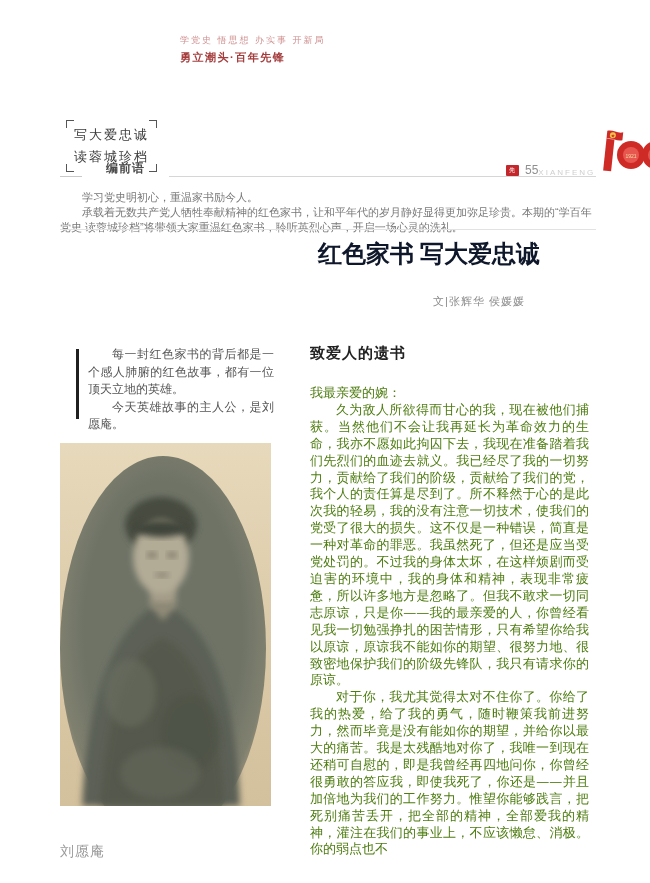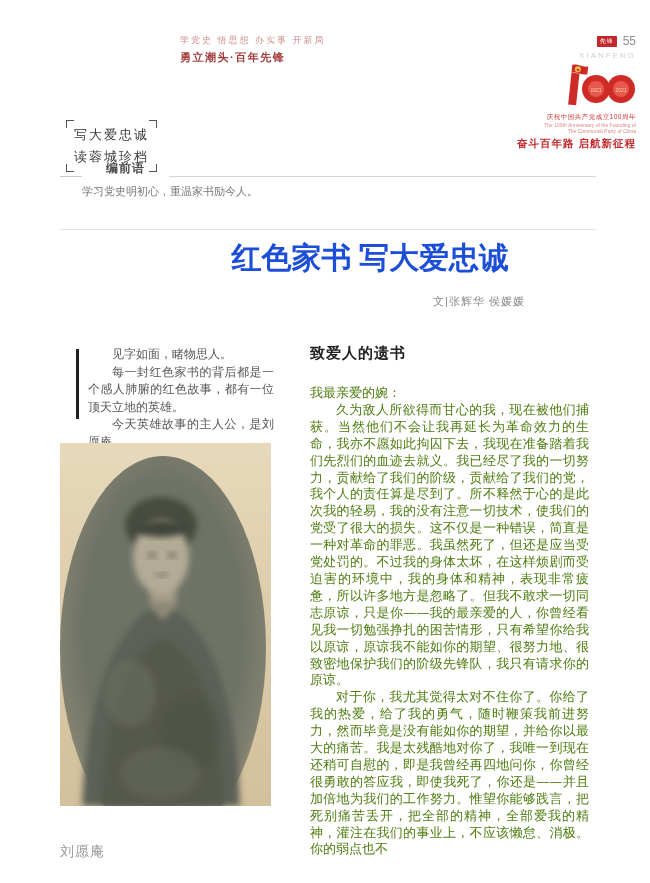--- a/index.html
+++ b/index.html
@@ -11,21 +11,21 @@
     font-family:"Liberation Sans", sans-serif;
     overflow:hidden;
   }
 
   
   .taglines { position:absolute; left:180px; top:34px; width:320px; text-align:left; }
   .tagline1 { font-size:9px; color:#cf8f8f; letter-spacing:2px; }
   .tagline2 { font-size:11px; font-weight:bold; color:#a43c3c; letter-spacing:1.5px; margin-top:3px; }
 
   
-  .masthead { position:absolute; right:14px; top:34px; width:130px; display:flex; flex-direction:column; align-items:flex-end; }
+  .masthead { position:absolute; right:14px; top:34px; width:130px; display:flex; align-items:flex-end; }
   .mh-row { display:flex; align-items:center; gap:6px; }
   .mini-logo { background:#c3272b; color:#fff; font-size:6px; line-height:10px; padding:0 3px; height:11px; border-radius:1px; letter-spacing:1px; }
   .pagenum { font-size:12px; color:#8f8f8f; }
   .xianfeng { font-size:8px; color:#cfcfcf; letter-spacing:2px; margin-top:3px; }
   .logo100 { margin-top:3px; }
   .ann-cn { font-size:6.5px; color:#d2342e; margin-top:2px; letter-spacing:0.5px; }
   .ann-en { font-size:5px; line-height:6px; color:#d98a86; text-align:center; }
   .slogan { font-size:10.5px; font-weight:bold; color:#c3272b; margin-top:3px; letter-spacing:1px; }
 
   
@@ -37,28 +37,28 @@
   .corner.tr { right:0; top:0; border-right:1px solid #555; border-top:1px solid #555; }
   .corner.bl { left:0; bottom:0; border-left:1px solid #555; border-bottom:1px solid #555; }
   .corner.br { right:0; bottom:0; border-right:1px solid #555; border-bottom:1px solid #555; }
 
   
   .editor-note { position:absolute; left:60px; top:160px; width:536px; }
   .en-head { display:flex; align-items:flex-end; gap:24px; }
   .en-dash { width:22px; height:1px; background:#c9c9c9; }
   .en-label { font-size:12px; font-weight:bold; color:#4a4a4a; letter-spacing:1px; }
   .en-line { flex:1; height:1px; background:#d6d6d6; }
-  .en-body { margin-top:7px; font-size:11px; line-height:15px; color:#787878; }
+  .en-body { margin-top:13px; font-size:11px; line-height:15px; color:#787878; }
   .en-body p { text-indent:2em; }
   .note-divider { position:absolute; left:60px; top:229px; width:536px; height:1px; background:#e2e2e2; }
 
   
-  .article-title { position:absolute; left:44px; top:238px; width:465px; text-align:right;
+  .article-title { position:absolute; left:75px; top:238px; width:465px; text-align:right;
     font-family:"Liberation Serif","DejaVu Serif",serif; font-weight:900;
-    font-size:30px; color:#1d4ed8; letter-spacing:0px; }
+    font-size:24px; color:#0f172a; letter-spacing:0px; }
   .byline { position:absolute; left:60px; top:294px; width:465px; text-align:right;
     font-size:11px; color:#8a8a8a; letter-spacing:1px; }
 
   
   .intro-quote { position:absolute; left:76px; top:346px; width:198px; display:flex; }
   .quote-bar { width:3px; background:#1f1f1f; height:70px; flex:none; margin-top:3px; }
   .quote-text { margin-left:9px; width:186px;
     font-family:"DejaVu Serif","Liberation Serif",serif;
     font-size:12px; line-height:17.5px; color:#555; text-align:justify; }
   .quote-text p { text-indent:2em; }
@@ -126,31 +126,31 @@
 </div>
 
 <div class="editor-note">
   <div class="en-head">
     <span class="en-dash"></span>
     <span class="en-label">编前语</span>
     <span class="en-line"></span>
   </div>
   <div class="en-body">
     <p>学习党史明初心，重温家书励今人。</p>
+    <p>承载着无数共产党人牺牲奉献精神的红色家书，让和平年代的岁月静好显得更加弥足珍贵。本期的“学百年党史 读蓉城珍档”将带领大家重温红色家书，聆听英烈心声，开启一场心灵的洗礼。</p>
   </div>
 </div>
 <div class="note-divider"></div>
 
 <h1 class="article-title">红色家书 写大爱忠诚</h1>
 <div class="byline">文|张辉华 侯媛媛</div>
 
 <div class="intro-quote">
   <div class="quote-bar"></div>
   <div class="quote-text">
-    <p>见字如面，睹物思人。</p>
     <p>每一封红色家书的背后都是一个感人肺腑的红色故事，都有一位顶天立地的英雄。</p>
     <p>今天英雄故事的主人公，是刘愿庵。</p>
   </div>
 </div>
 
 <div class="photo">
   <svg width="211" height="363" viewBox="0 0 211 363">
     <defs>
       <linearGradient id="paper" x1="0" y1="0" x2="0" y2="1">
         <stop offset="0" stop-color="#e7d9bb"></stop>

